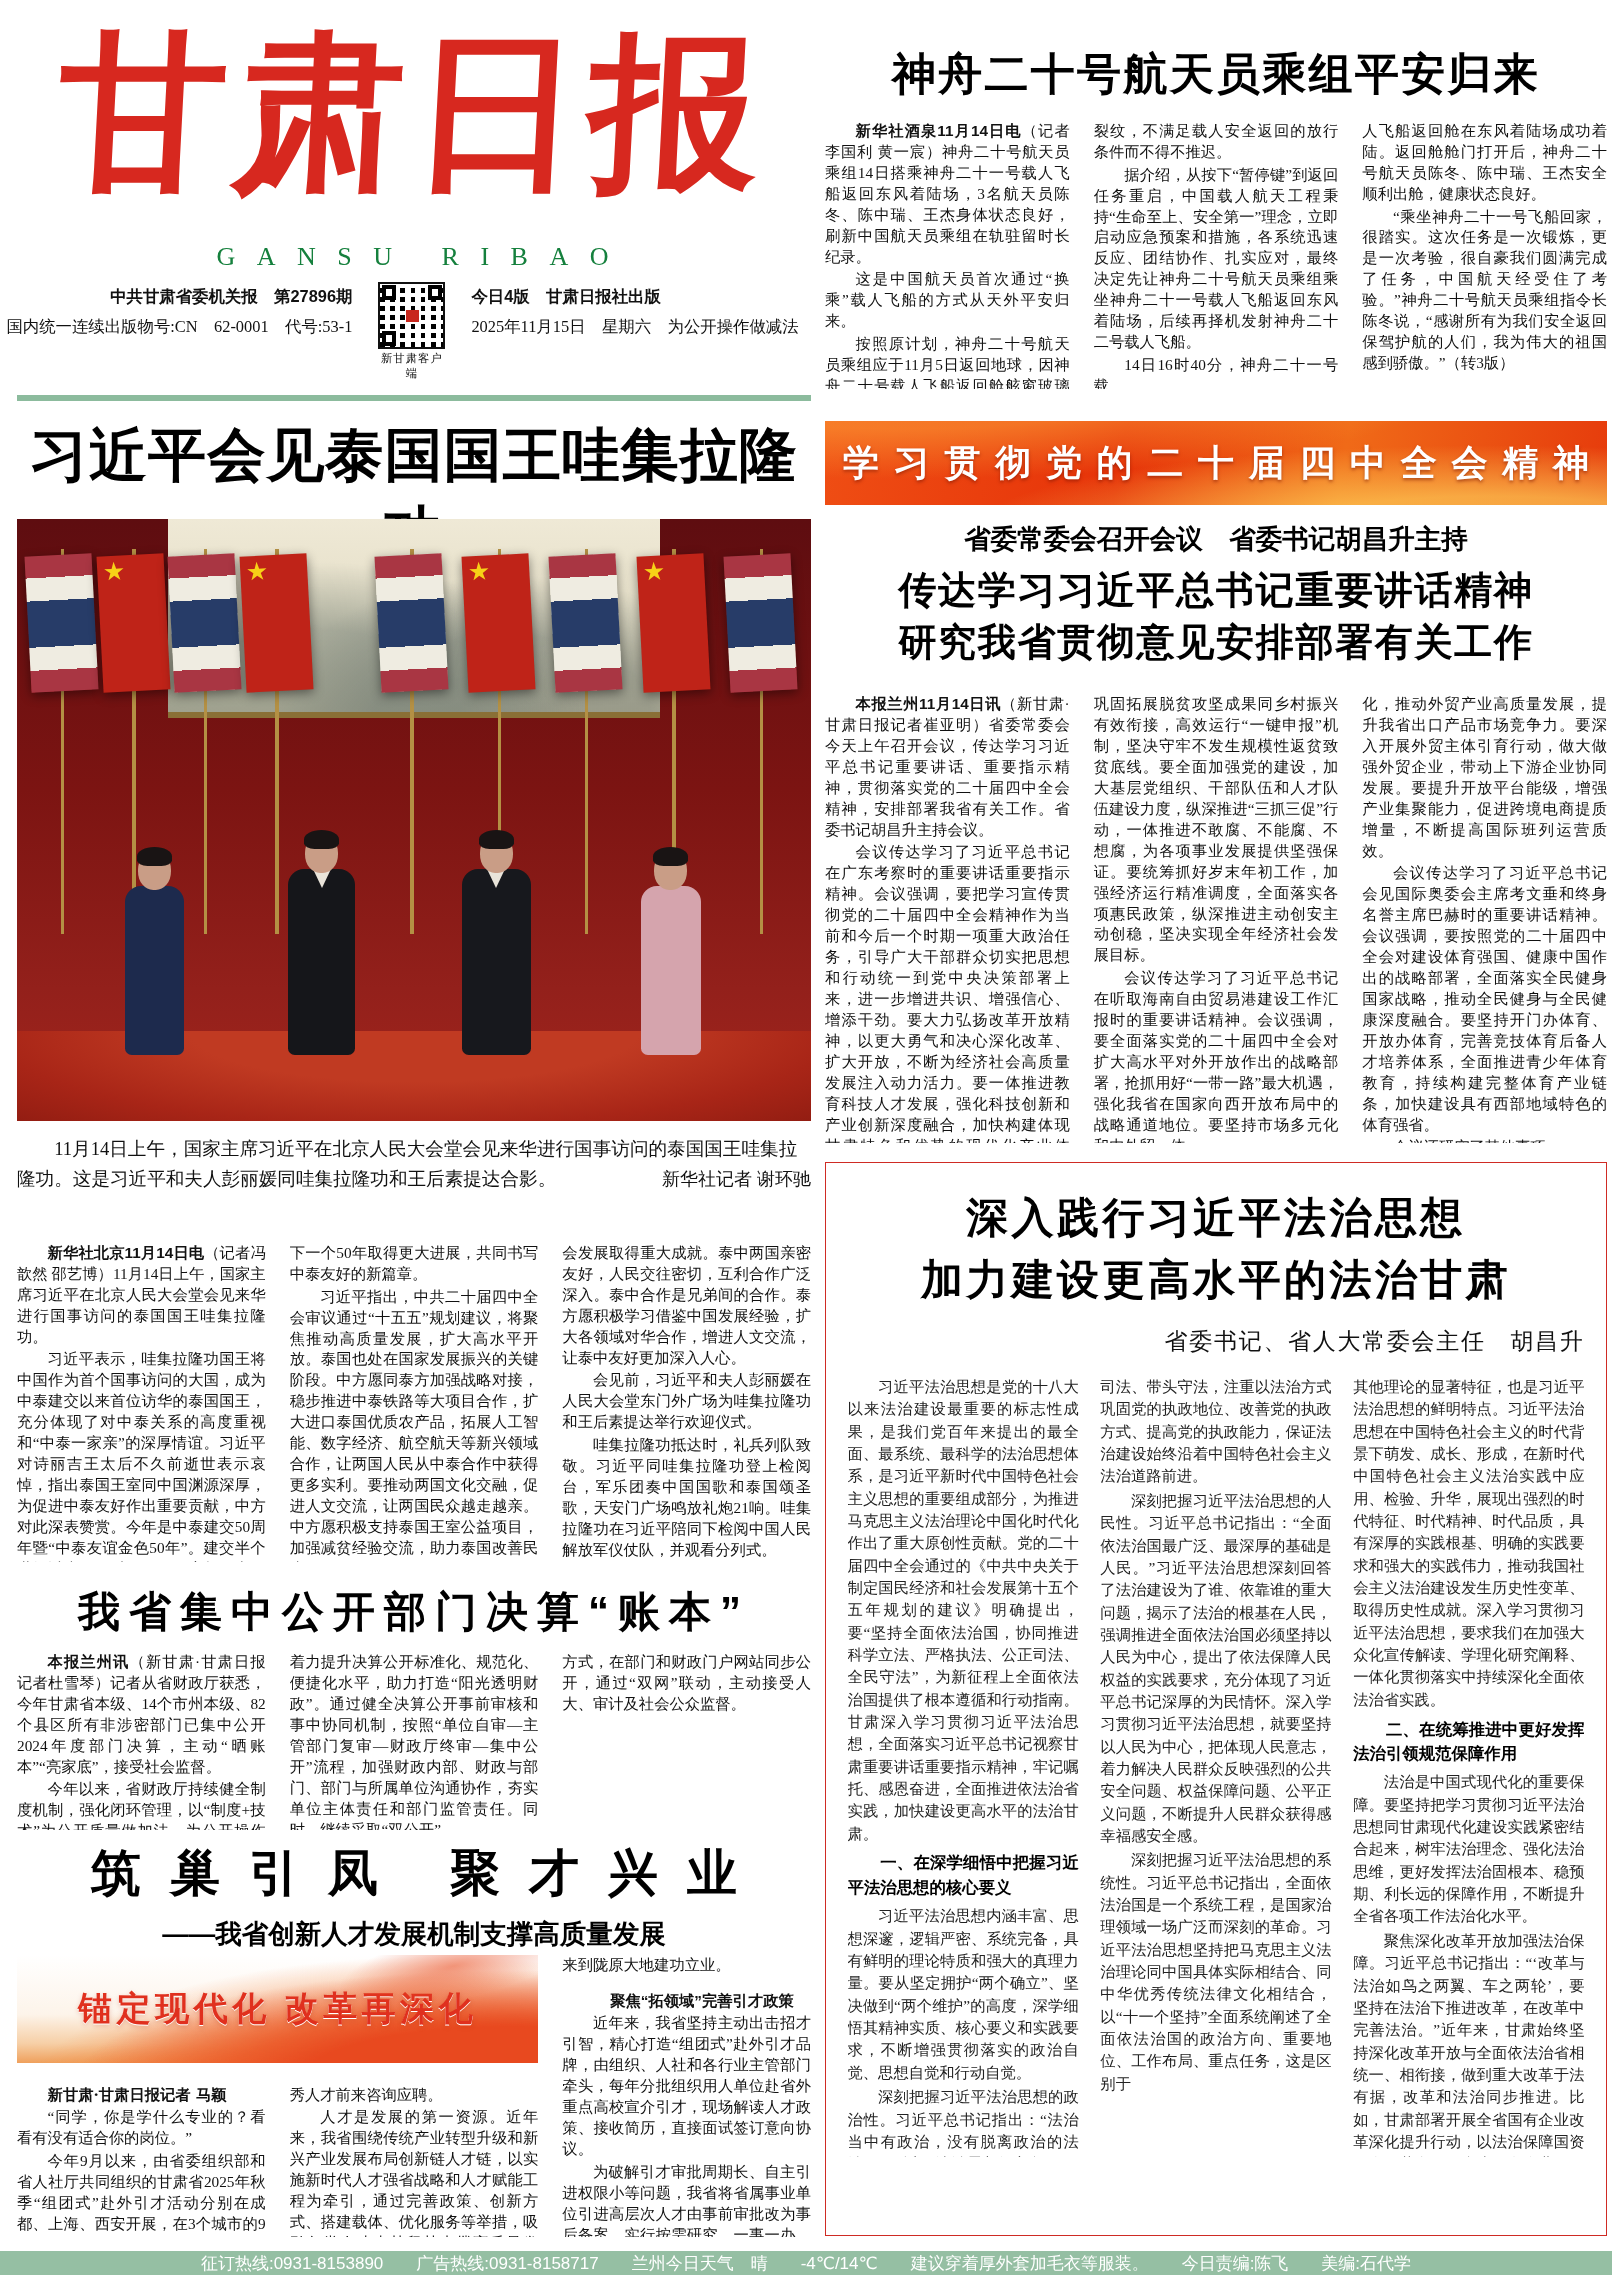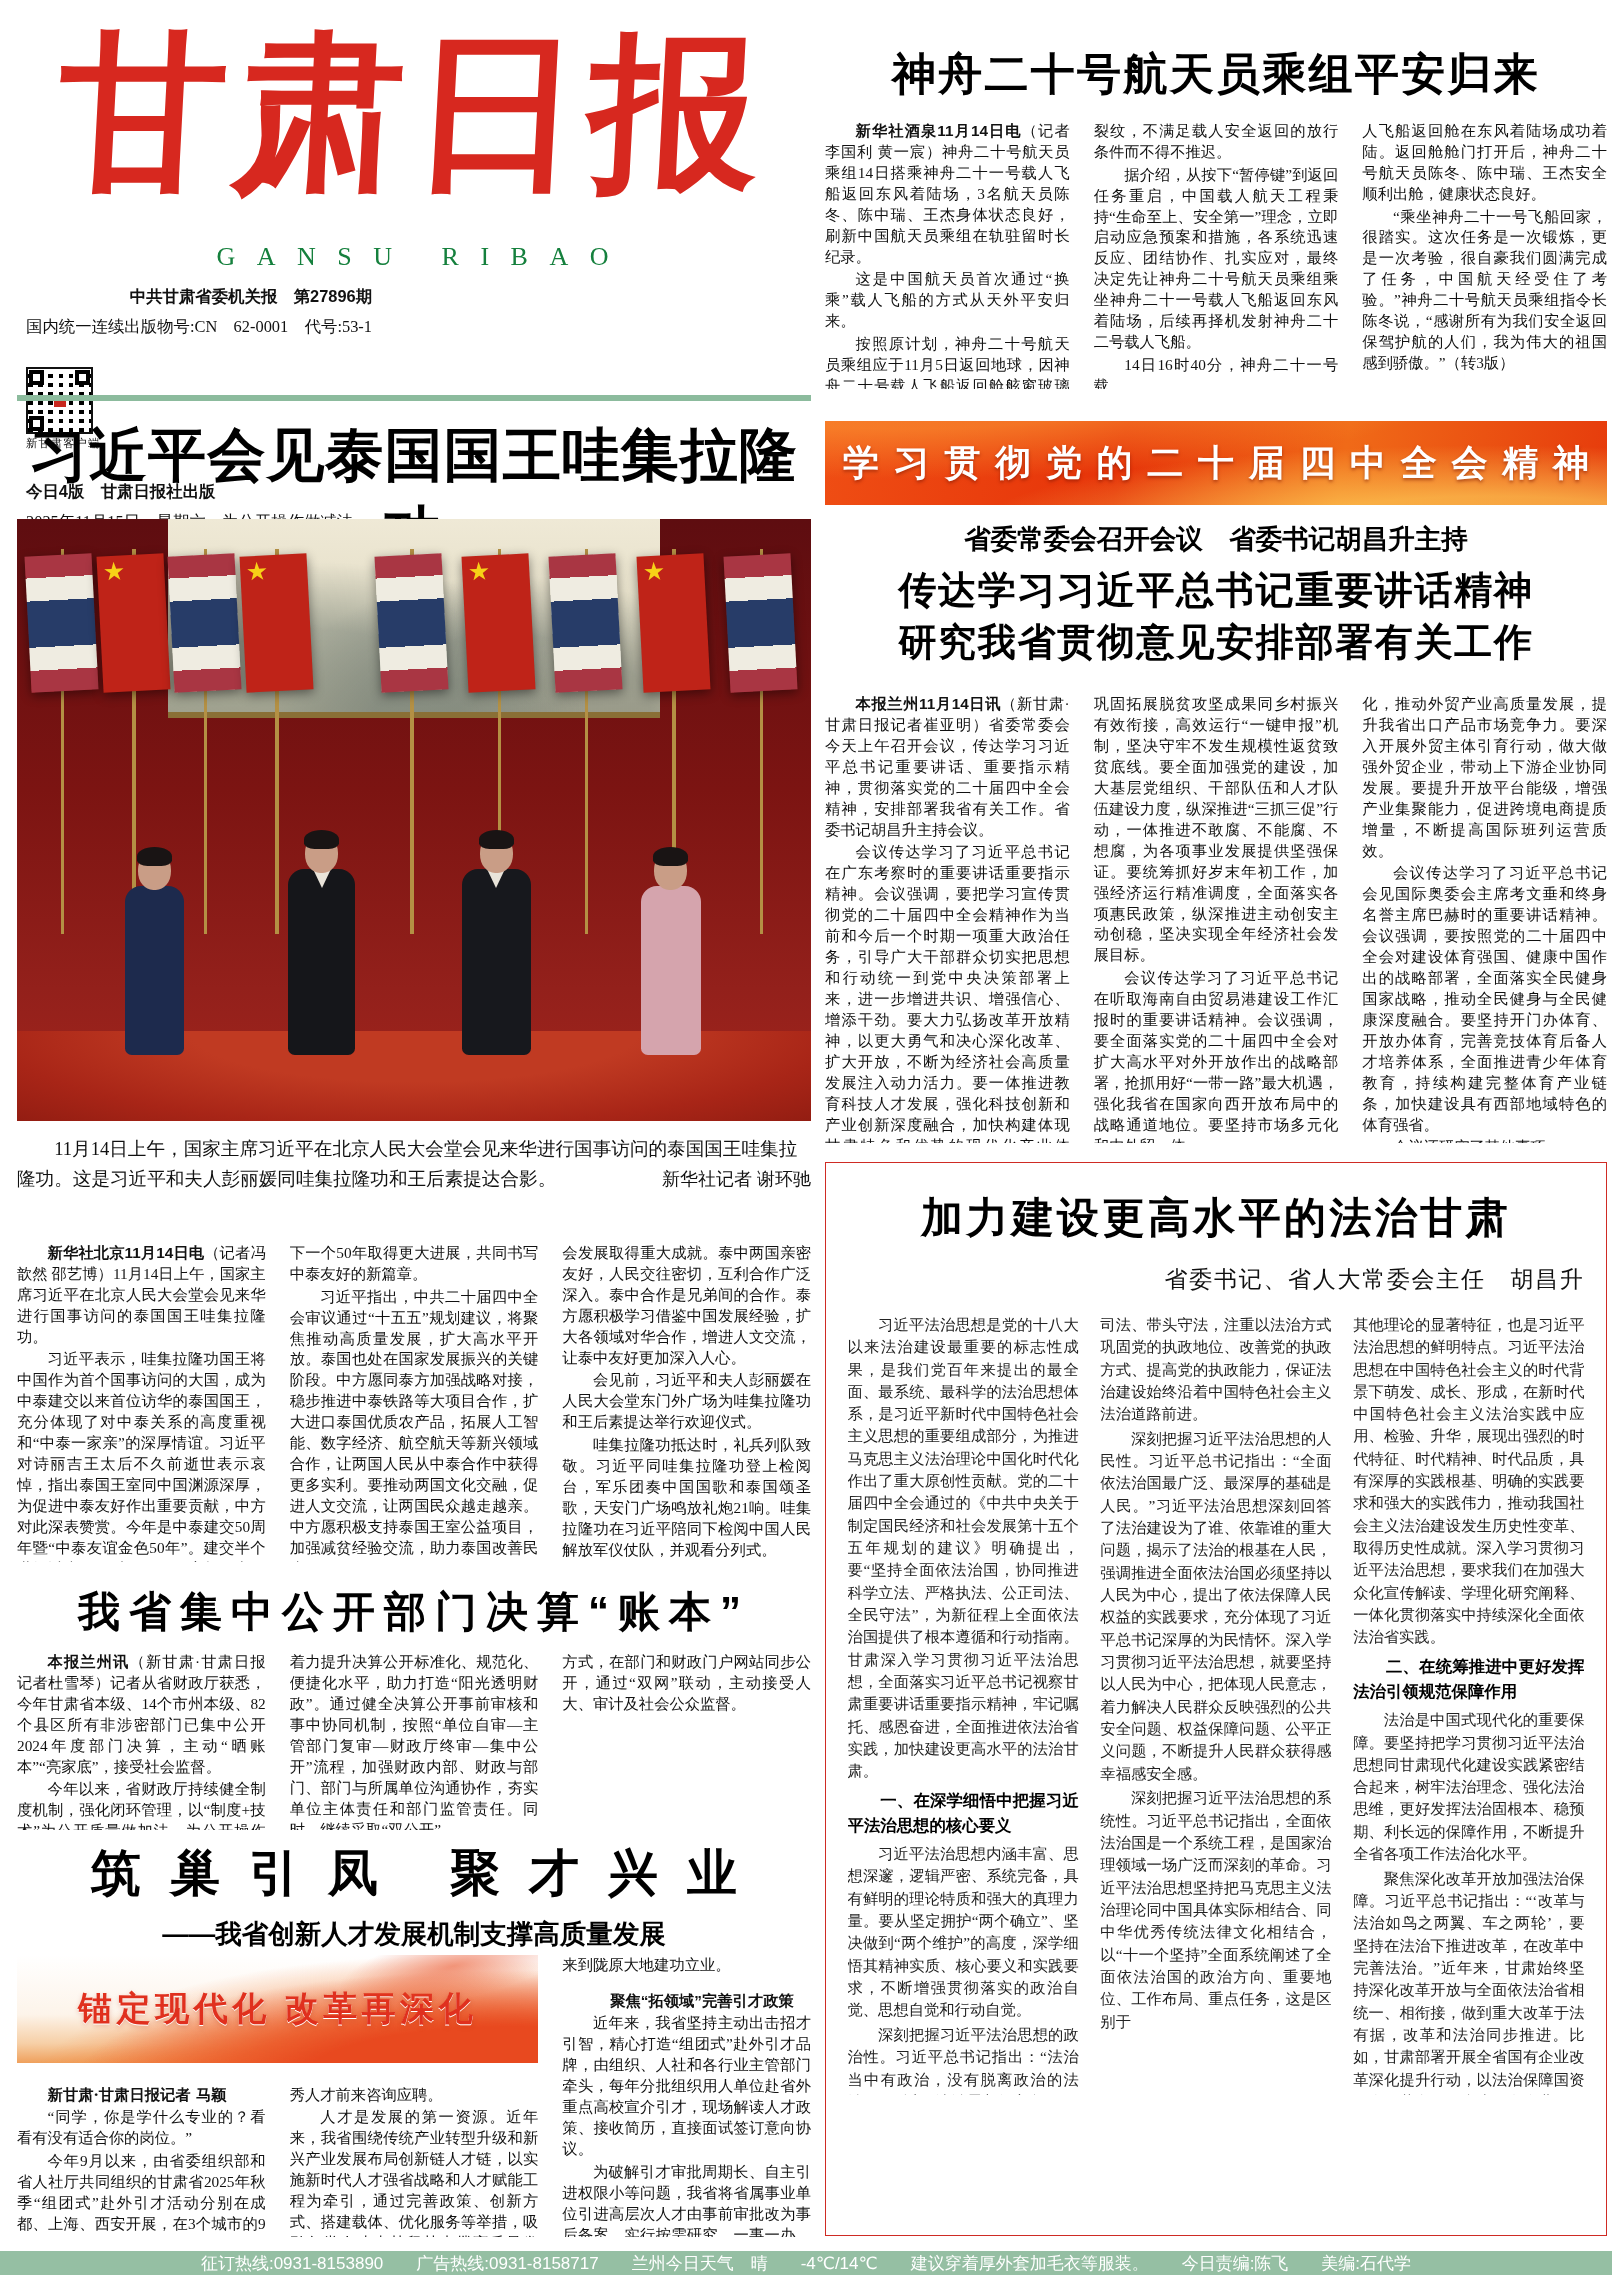--- a/index.html
+++ b/index.html
@@ -131,21 +131,21 @@
                 font-size:18.6px; margin:14.7px 0 11.3px; text-indent:0; }
   .zc-col3 { grid-area:1/3/3/4; }
 </style>
 </head>
 <body>
 
 <div class="page">
 
   <div class="abs brand" style="left:17px;top:22.6px;">甘肃日报</div>
   <div class="abs pinyin" style="left:17px;top:242px;">GANSU RIBAO</div>
-  <div class="abs pubrow" style="left:26px;top:282px;flex-direction:column;">
+  <div class="abs pubrow" style="left:7px;top:282px;">
     <div class="pubcol" style="text-align:right;">
       <div><span class="b1">中共甘肃省委机关报</span>　<span class="b1">第27896期</span></div>
       <div>国内统一连续出版物号:CN　62-0001　代号:53-1</div>
     </div>
     <div class="qrwrap">
       <div class="qr">
           <i class="tl"></i>
           <i class="tr"></i>
           <i class="bl"></i>
           <em></em>
@@ -314,20 +314,21 @@
     </div>
     <div class="col" style="height:449px;">
       <p class="noind">化，推动外贸产业高质量发展，提升我省出口产品市场竞争力。要深入开展外贸主体引育行动，做大做强外贸企业，带动上下游企业协同发展。要提升开放平台能级，增强产业集聚能力，促进跨境电商提质增量，不断提高国际班列运营质效。</p>
       <p>会议传达学习了习近平总书记会见国际奥委会主席考文垂和终身名誉主席巴赫时的重要讲话精神。会议强调，要按照党的二十届四中全会对建设体育强国、健康中国作出的战略部署，全面落实全民健身国家战略，推动全民健身与全民健康深度融合。要坚持开门办体育、开放办体育，完善竞技体育后备人才培养体系，全面推进青少年体育教育，持续构建完整体育产业链条，加快建设具有西部地域特色的体育强省。</p>
       <p>会议还研究了其他事项。</p>
     </div>
   </div>
 
   <div class="abs lawbox" style="left:825px;top:1162px;">
     <div class="h-sans law-t">
+      <div>深入践行习近平法治思想</div>
       <div>加力建设更高水平的法治甘肃</div>
     </div>
     <div class="law-by">省委书记、省人大常委会主任　胡昌升</div>
     <div class="lawcols">
       <div class="lawcol">
         <p>习近平法治思想是党的十八大以来法治建设最重要的标志性成果，是我们党百年来提出的最全面、最系统、最科学的法治思想体系，是习近平新时代中国特色社会主义思想的重要组成部分，为推进马克思主义法治理论中国化时代化作出了重大原创性贡献。党的二十届四中全会通过的《中共中央关于制定国民经济和社会发展第十五个五年规划的建议》明确提出，要“坚持全面依法治国，协同推进科学立法、严格执法、公正司法、全民守法”，为新征程上全面依法治国提供了根本遵循和行动指南。甘肃深入学习贯彻习近平法治思想，全面落实习近平总书记视察甘肃重要讲话重要指示精神，牢记嘱托、感恩奋进，全面推进依法治省实践，加快建设更高水平的法治甘肃。</p>
         <h4>一、在深学细悟中把握习近平法治思想的核心要义</h4>
         <p>习近平法治思想内涵丰富、思想深邃，逻辑严密、系统完备，具有鲜明的理论特质和强大的真理力量。要从坚定拥护“两个确立”、坚决做到“两个维护”的高度，深学细悟其精神实质、核心要义和实践要求，不断增强贯彻落实的政治自觉、思想自觉和行动自觉。</p>
         <p>深刻把握习近平法治思想的政治性。习近平总书记指出：“法治当中有政治，没有脱离政治的法治。”习近平法治思想深刻阐明了党和法治的关系，强调党的领导是推进全面依法治国的根本保证，要求各级领导干部带头尊法学法守法用法，坚持依法治国、依法执政、依法行政共同推进，协同推进科学立法、严格执法、公正</p>
       </div>

